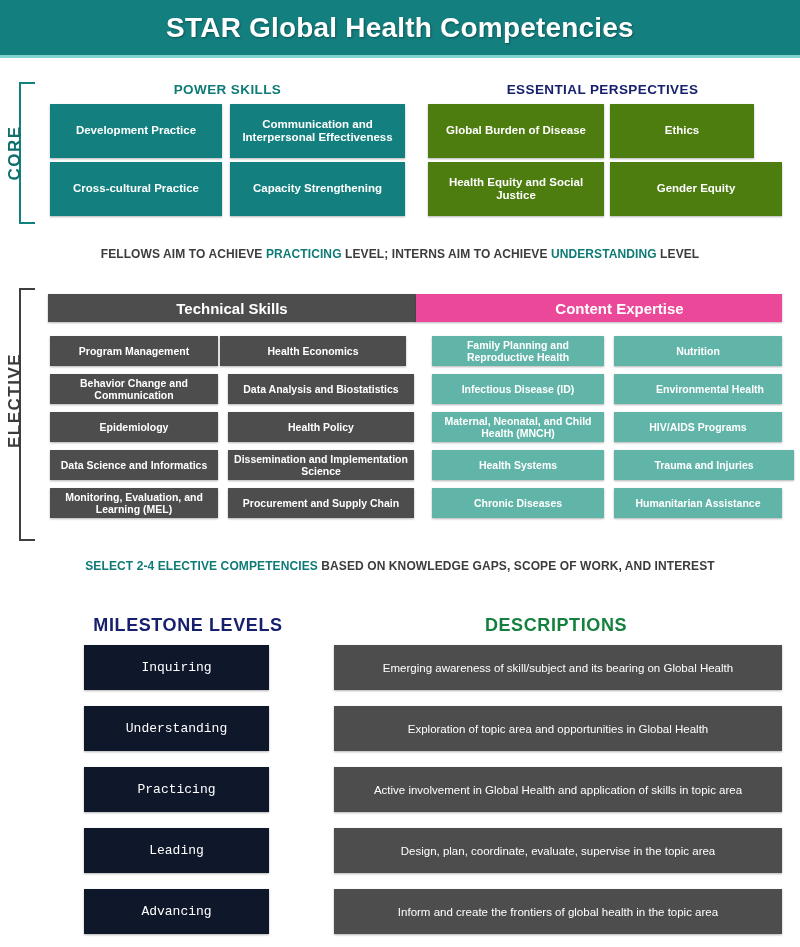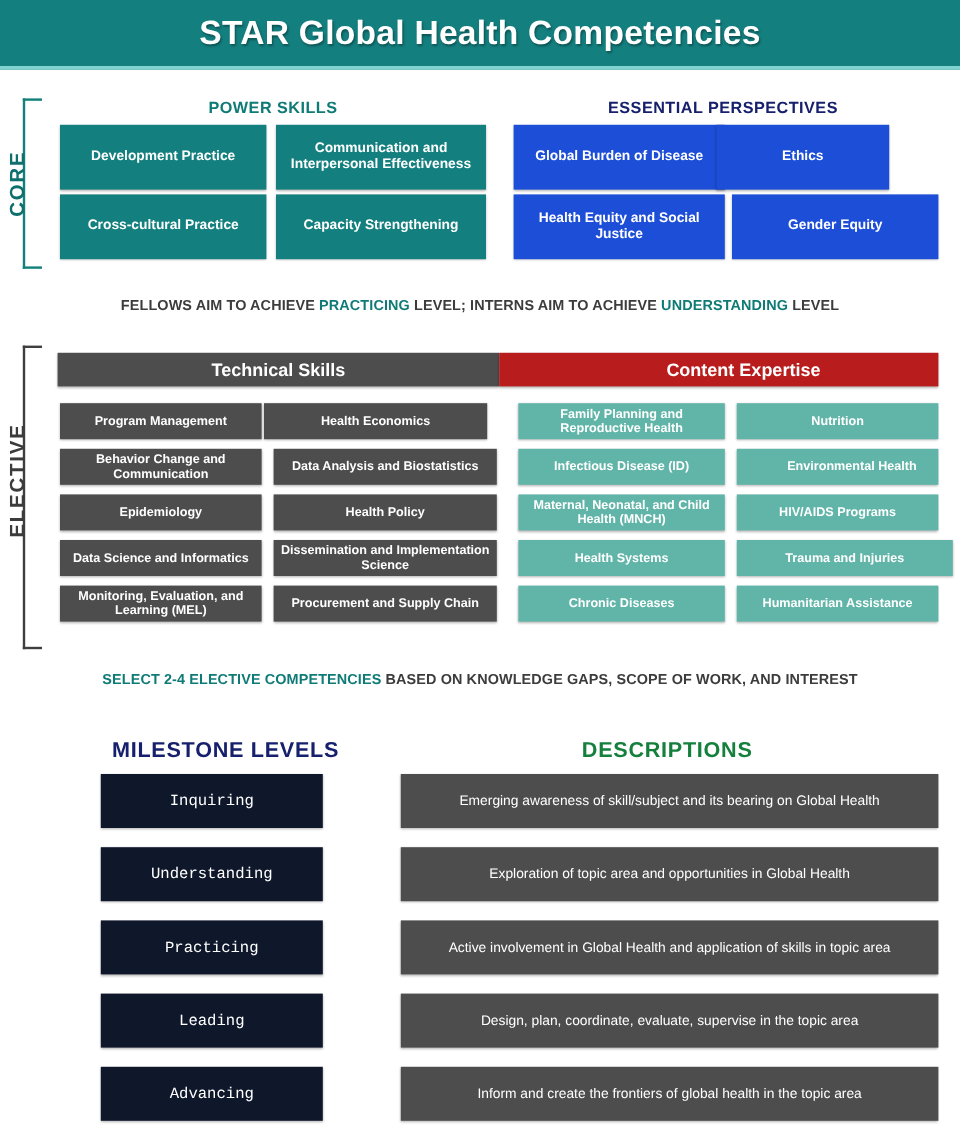--- a/index.html
+++ b/index.html
@@ -56,21 +56,21 @@
   
   .card {
     position: absolute;
     display: flex; align-items: center; justify-content: center;
     text-align: center; color: #ffffff;
     font-weight: bold; line-height: 1.15;
     padding: 2px 6px;
     box-shadow: 0 1px 2px rgba(0,0,0,0.30);
   }
   .card.teal-dark { background: #147f7f; }
-  .card.navy      { background: #1d4ed8; }
+  .card.navy      { background: #4d7c0f; }
   .card.gray      { background: #4d4d4d; }
   .card.teal-lite { background: #61b5a8; }
 
   .core-card { font-size: 11.5px; }
   .elec-card { font-size: 10.5px; }
 
   
   .note {
     position: absolute; width: 800px; text-align: center;
     font-size: 12px; font-weight: bold; color: #3c3c3c;
@@ -78,21 +78,21 @@
   }
   .note .hl-teal { color: #0f7b77; }
 
   
   .elec-head {
     position: absolute; display: flex; align-items: center; justify-content: center;
     color: #ffffff; font-weight: bold; font-size: 15px;
     box-shadow: 0 1px 2px rgba(0,0,0,0.30);
   }
   .elec-head.gray { background: #4d4d4d; }
-  .elec-head.teal { background: #b91c1c; padding-left: 41px; }
+  .elec-head.teal { background: #ec4899; padding-left: 41px; }
 
   
   .ms-head {
     position: absolute; text-align: center; font-weight: bold;
     font-size: 18px; letter-spacing: 0.6px;
   }
   .ms-head.navy { color: #17206d; }
   .ms-head.gray { color: #15803d; }
 
   .ms-level {
@@ -126,21 +126,21 @@
 
   <div class="col-head teal" style="left:50px; top:82px; width:355px;">POWER SKILLS</div>
   <div class="col-head navy" style="left:425px; top:82px; width:355px;">ESSENTIAL PERSPECTIVES</div>
 
   <div class="card teal-dark core-card" style="left:50px; top:104px; width:172px; height:54px;">Development Practice</div>
   <div class="card teal-dark core-card" style="left:230px; top:104px; width:175px; height:54px;">Communication and Interpersonal Effectiveness</div>
   <div class="card teal-dark core-card" style="left:50px; top:162px; width:172px; height:54px;">Cross-cultural Practice</div>
   <div class="card teal-dark core-card" style="left:230px; top:162px; width:175px; height:54px;">Capacity Strengthening</div>
 
   <div class="card navy core-card" style="left:428px; top:104px; width:176px; height:54px;">Global Burden of Disease</div>
-  <div class="card navy core-card" style="left:597px; top:104px; width:144px; height:54px;text-align:center;">Ethics</div>
+  <div class="card navy core-card" style="left:610px; top:104px; width:144px; height:54px;text-align:center;">Ethics</div>
   <div class="card navy core-card" style="left:428px; top:162px; width:176px; height:54px;">Health Equity and Social Justice</div>
   <div class="card navy core-card" style="left:610px; top:162px; width:172px; height:54px;">Gender Equity</div>
 
   <div class="note" style="left:0; top:247px;">
     <span>FELLOWS AIM TO ACHIEVE </span><span class="hl-teal">PRACTICING</span><span> LEVEL; INTERNS AIM TO ACHIEVE </span><span class="hl-teal">UNDERSTANDING</span><span> LEVEL</span>
   </div>
 
   <div class="bracket elective" style="left:6px; top:288px; height:253px; width:34px;">
     <div class="tick-t"></div>
     <div class="stem"></div>

